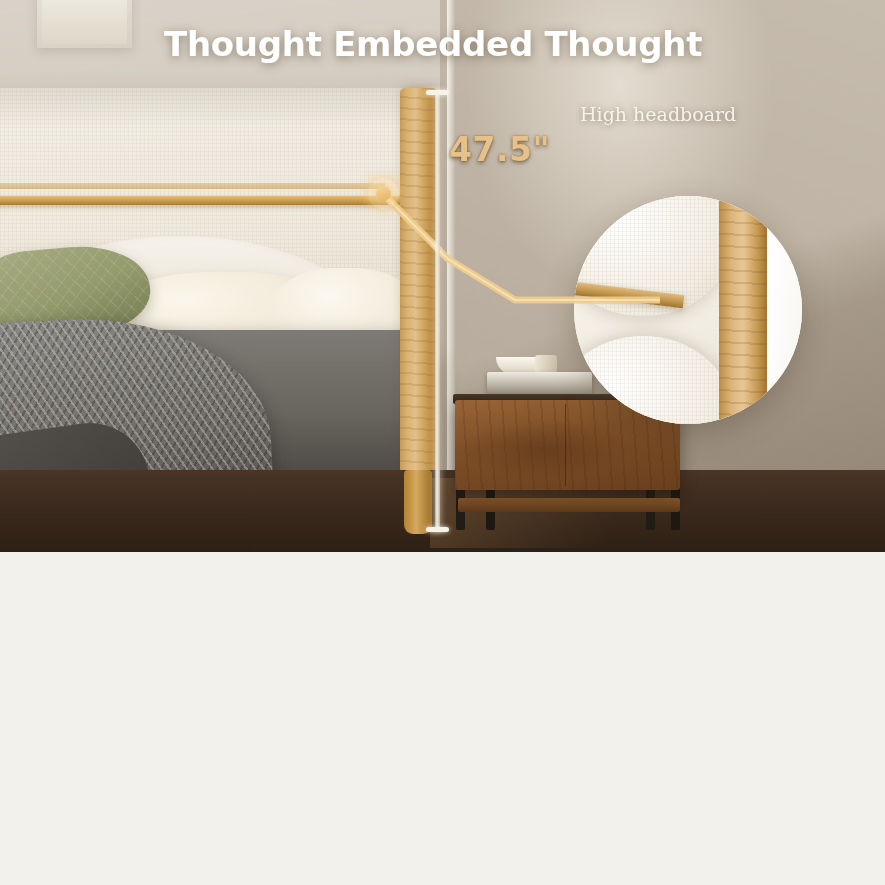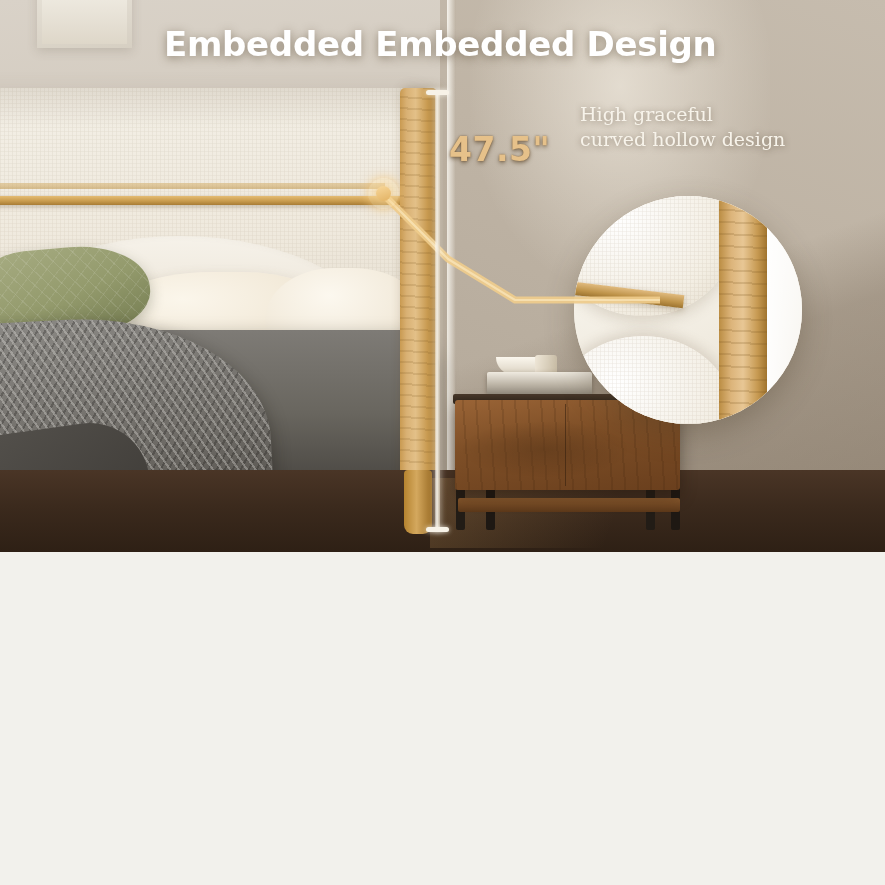--- a/index.html
+++ b/index.html
@@ -290,24 +290,23 @@
       <path d="M 26 22 L 88 84 L 155 125 L 300 125" fill="none" stroke="#FFF0CC" stroke-width="2.2" stroke-linejoin="round" stroke-linecap="round" opacity="0.55"></path>
     </svg>
     <div class="dot-ring"></div>
     <div class="dot-core"></div>
 
     <div class="ruler"></div>
     <div class="ruler-cap-t"></div>
     <div class="ruler-cap-b"></div>
     <div class="measure-label">47.5"</div>
 
-    <div class="headline">Embedded Embedded Design</div>
+    <div class="headline">Thought Embedded Thought</div>
     <div class="annot">
-      <div>High graceful</div>
-      <div>curved hollow design</div>
+      <div>High headboard</div>
     </div>
   </div>
 
   <div class="panel">
 
     
     
 
     
     

